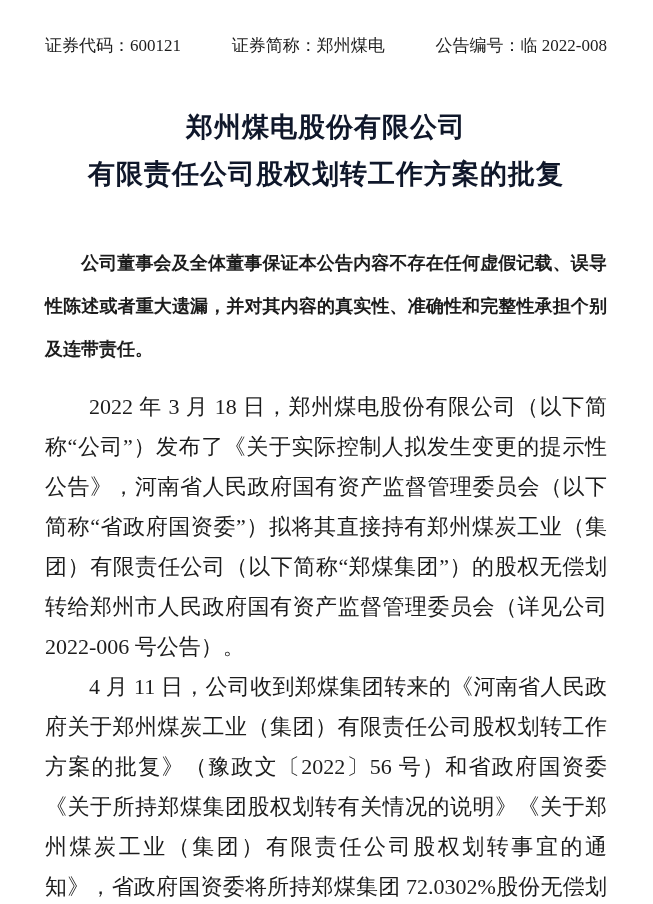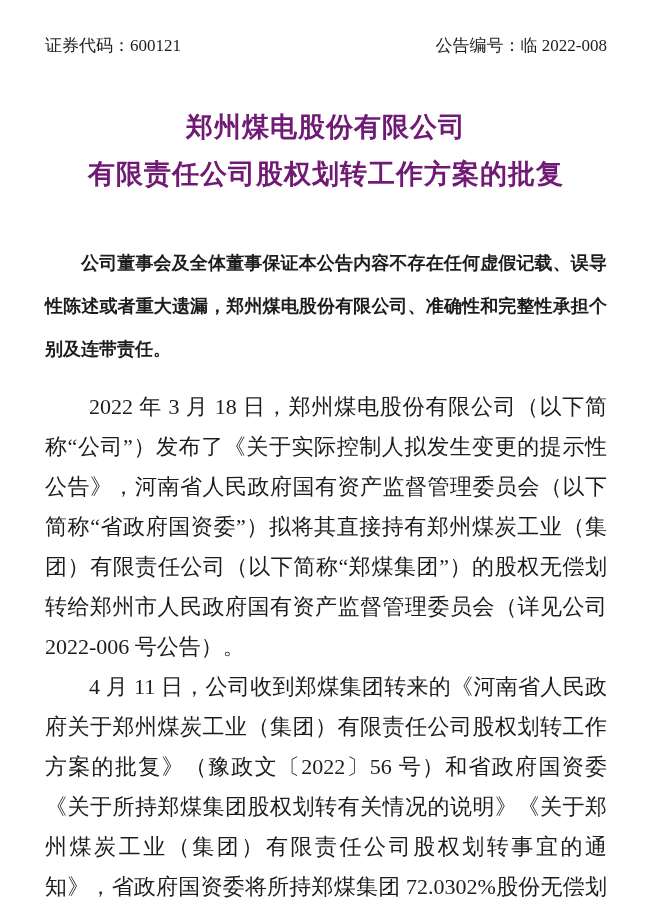--- a/index.html
+++ b/index.html
@@ -26,21 +26,21 @@
   }
   .title-block {
     margin-top: 46px;
     text-align: center;
   }
   .title-line {
     font-family: "Liberation Sans", "DejaVu Sans", sans-serif;
     font-weight: bold;
     font-size: 27px;
     line-height: 47px;
-    color: #701a75;
+    color: #0f172a;
     letter-spacing: 1px;
   }
   .disclaimer {
     margin-top: 44px;
     font-size: 18px;
     line-height: 43px;
     font-weight: bold;
     text-align: justify;
     text-indent: 2em;
   }
@@ -52,27 +52,28 @@
   }
   .para.first { margin-top: 16px; }
 </style>
 </head>
 <body>
 
 <div class="page">
 
   <div class="doc-header">
     <span>证券代码：600121</span>
+    <span>证券简称：郑州煤电</span>
     <span>公告编号：临 2022-008</span>
   </div>
 
   <div class="title-block">
     <div class="title-line">郑州煤电股份有限公司</div>
     <div class="title-line">有限责任公司股权划转工作方案的批复</div>
   </div>
 
-  <p class="disclaimer">公司董事会及全体董事保证本公告内容不存在任何虚假记载、误导性陈述或者重大遗漏，郑州煤电股份有限公司、准确性和完整性承担个别及连带责任。</p>
+  <p class="disclaimer">公司董事会及全体董事保证本公告内容不存在任何虚假记载、误导性陈述或者重大遗漏，并对其内容的真实性、准确性和完整性承担个别及连带责任。</p>
 
   <p class="para first">2022 年 3 月 18 日，郑州煤电股份有限公司（以下简称“公司”）发布了《关于实际控制人拟发生变更的提示性公告》，河南省人民政府国有资产监督管理委员会（以下简称“省政府国资委”）拟将其直接持有郑州煤炭工业（集团）有限责任公司（以下简称“郑煤集团”）的股权无偿划转给郑州市人民政府国有资产监督管理委员会（详见公司 2022-006 号公告）。</p>
 
   <p class="para">4 月 11 日，公司收到郑煤集团转来的《河南省人民政府关于郑州煤炭工业（集团）有限责任公司股权划转工作方案的批复》（豫政文〔2022〕56 号）和省政府国资委《关于所持郑煤集团股权划转有关情况的说明》《关于郑州煤炭工业（集团）有限责任公司股权划转事宜的通知》，省政府国资委将所持郑煤集团 72.0302%股份无偿划转至郑州市人民政府 66.5534%、河南省财政厅 5.4768%。目前，相关股权划转手续正在办理中。</p>
 
 </div>
 
 </body></html>

